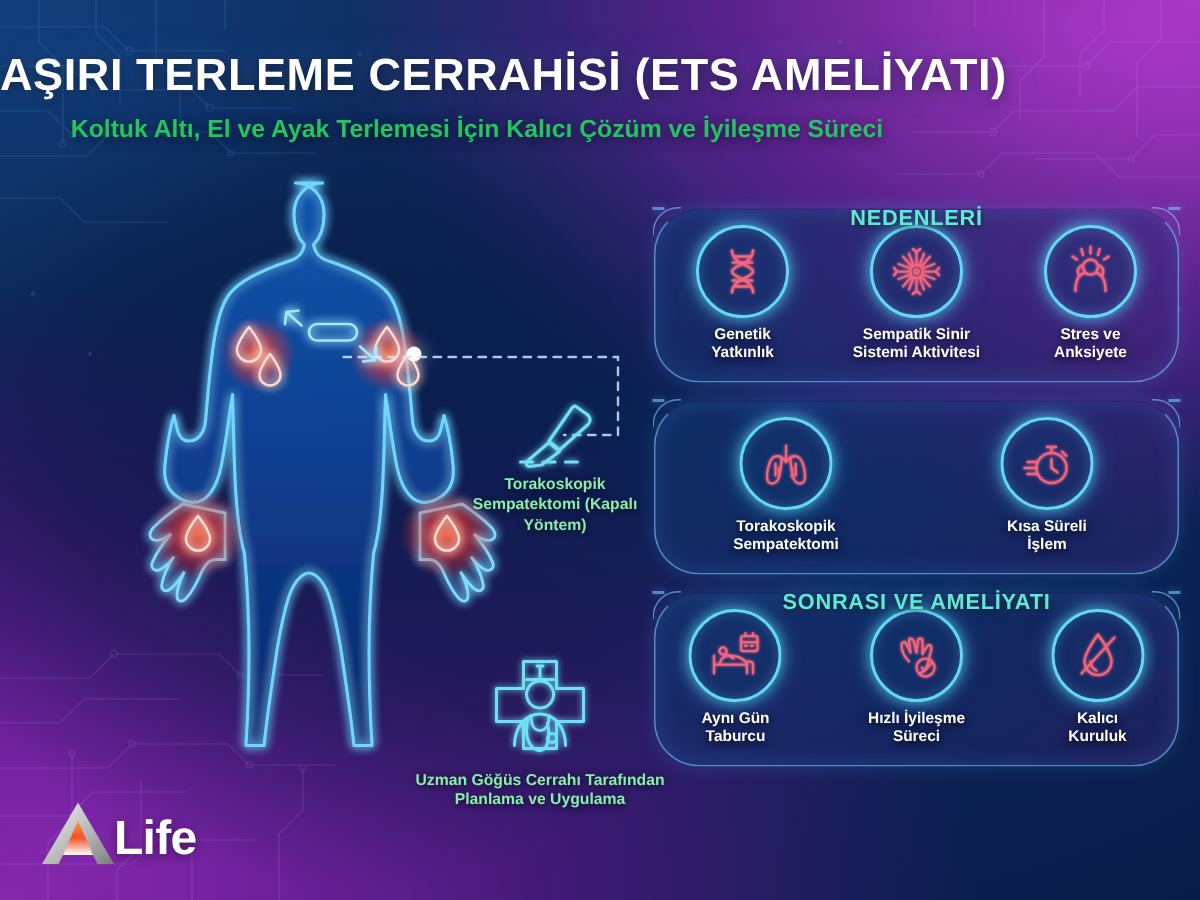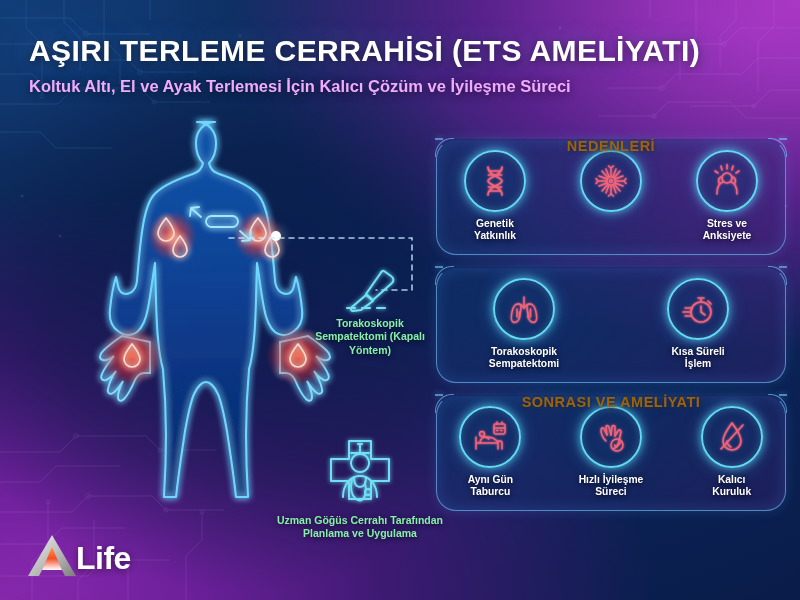--- a/index.html
+++ b/index.html
@@ -19,28 +19,28 @@
       radial-gradient(130% 110% at 62% 52%, #0d2a63 0%, #0a1f4f 40%, #0a1942 100%);
   }
   .bg-deep{position:absolute;inset:0;
     background:radial-gradient(52% 62% at 30% 52%, rgba(8,28,76,.85) 0%, rgba(8,24,66,.45) 45%, rgba(0,0,0,0) 75%);}
   .vignette{position:absolute;inset:0;
     background:radial-gradient(130% 110% at 50% 50%, rgba(0,0,0,0) 52%, rgba(0,0,0,.38) 100%);}
   .circuit{position:absolute;inset:0;opacity:.5;}
   .circuit svg{width:100%;height:100%;display:block;}
 
   
-  .header{position:absolute;left:0;top:34px;width:636px;text-align:left;z-index:6;padding-left:29px;}
+  .header{position:absolute;left:0;top:34px;width:636px;text-align:center;z-index:6;}
   .title{
     font-size:30px;font-weight:bold;color:#ffffff;letter-spacing:.4px;
     text-shadow:0 2px 10px rgba(0,0,0,.55),0 0 22px rgba(120,170,255,.35);
     white-space:nowrap;
   }
   .subtitle{
-    margin-top:9px;font-size:16.5px;font-weight:bold;color:#f0abfc;
+    margin-top:9px;font-size:16.5px;font-weight:bold;color:#22c55e;
     text-shadow:0 2px 8px rgba(0,0,0,.5);white-space:nowrap;
   }
 
   
   .figure-wrap{position:absolute;left:60px;top:108px;width:310px;height:420px;z-index:3;}
   .figure-wrap svg{width:100%;height:100%;display:block;overflow:visible;}
 
   
   .callout{position:absolute;z-index:6;text-align:center;color:#86efac;}
   .callout .cap{font-size:10.5px;font-weight:bold;line-height:1.28;
@@ -52,26 +52,26 @@
   .callout svg{display:block;width:100%;height:100%;overflow:visible;}
 
   .dashed-link{position:absolute;left:226px;top:228px;width:210px;height:70px;z-index:5;}
   .dashed-link svg{width:100%;height:100%;display:block;overflow:visible;}
 
   
   .panels{position:absolute;left:436px;top:130px;width:350px;z-index:6;}
   .panel{position:relative;margin-bottom:12px;}
   .panel-title{
     position:absolute;left:0;right:0;top:-1px;text-align:center;z-index:3;
-    font-size:14.5px;font-weight:bold;color:#a16207;letter-spacing:.5px;
+    font-size:14.5px;font-weight:bold;color:#5eead4;letter-spacing:.5px;
     text-shadow:0 1px 6px rgba(0,0,0,.75),0 0 12px rgba(120,190,255,.45);
     pointer-events:none;
   }
   .panel-box{
-    position:relative;margin-top:9px;height:116px;border-radius:20px;
+    position:relative;margin-top:9px;height:116px;border-radius:30px;
     border:1.6px solid rgba(120,200,255,.62);
     background:linear-gradient(135deg, rgba(17,49,106,.70) 0%, rgba(22,44,104,.52) 45%, rgba(62,33,112,.40) 100%);
     box-shadow:0 0 16px rgba(70,160,255,.20) inset,0 0 12px rgba(90,180,255,.18);
     display:flex;align-items:flex-start;justify-content:space-around;
     padding-top:10px;box-sizing:border-box;
   }
   .panel-box::before,.panel-box::after{
     content:"";position:absolute;top:-1.6px;height:1.6px;
     background:rgba(120,200,255,.62);
   }
@@ -340,20 +340,22 @@
                 <circle cx="18" cy="18" r="1.5"></circle>
                 <path d="M18 13.8 V5 M18 22.2 V31 M13.8 18 H5 M22.2 18 H31
                          M15 15 L9 8 M21 15 L27 8 M15 21 L9 28 M21 21 L27 28
                          M16 14 L13 6 M20 14 L23 6 M14 16 L6 13 M14 20 L6 23
                          M22 16 L30 13 M22 20 L30 23 M16 22 L13 30 M20 22 L23 30"></path>
                 <path d="M18 5 l-2.5 -2 M18 5 l2.5 -2 M18 31 l-2.5 2 M18 31 l2.5 2
                          M5 18 l-2 -2.5 M5 18 l-2 2.5 M31 18 l2 -2.5 M31 18 l2 2.5"></path>
               </g>
             </svg>
           </div>
+          <div class="item-label">Sempatik Sinir
+Sistemi Aktivitesi</div>
         </div>
         <div class="item">
           <div class="ring">
             <svg viewBox="0 0 36 36">
               <g filter="url(#redGlow)" fill="none" stroke="#f4647a" stroke-width="1.6" stroke-linecap="round" stroke-linejoin="round">
                 <circle cx="18" cy="15" r="5"></circle>
                 <path d="M8 31 c0 -7 2 -11 6 -12 M28 31 c0 -7 -2 -11 -6 -12"></path>
                 <path d="M10 20 c-1 -3 0 -5 2 -6 M26 20 c1 -3 0 -5 -2 -6"></path>
                 <path d="M13 7 l-1 -4 M18 6 l0 -4.5 M23 7 l1 -4"></path>
                 <path d="M9 10 l-3 -2 M27 10 l3 -2"></path>

